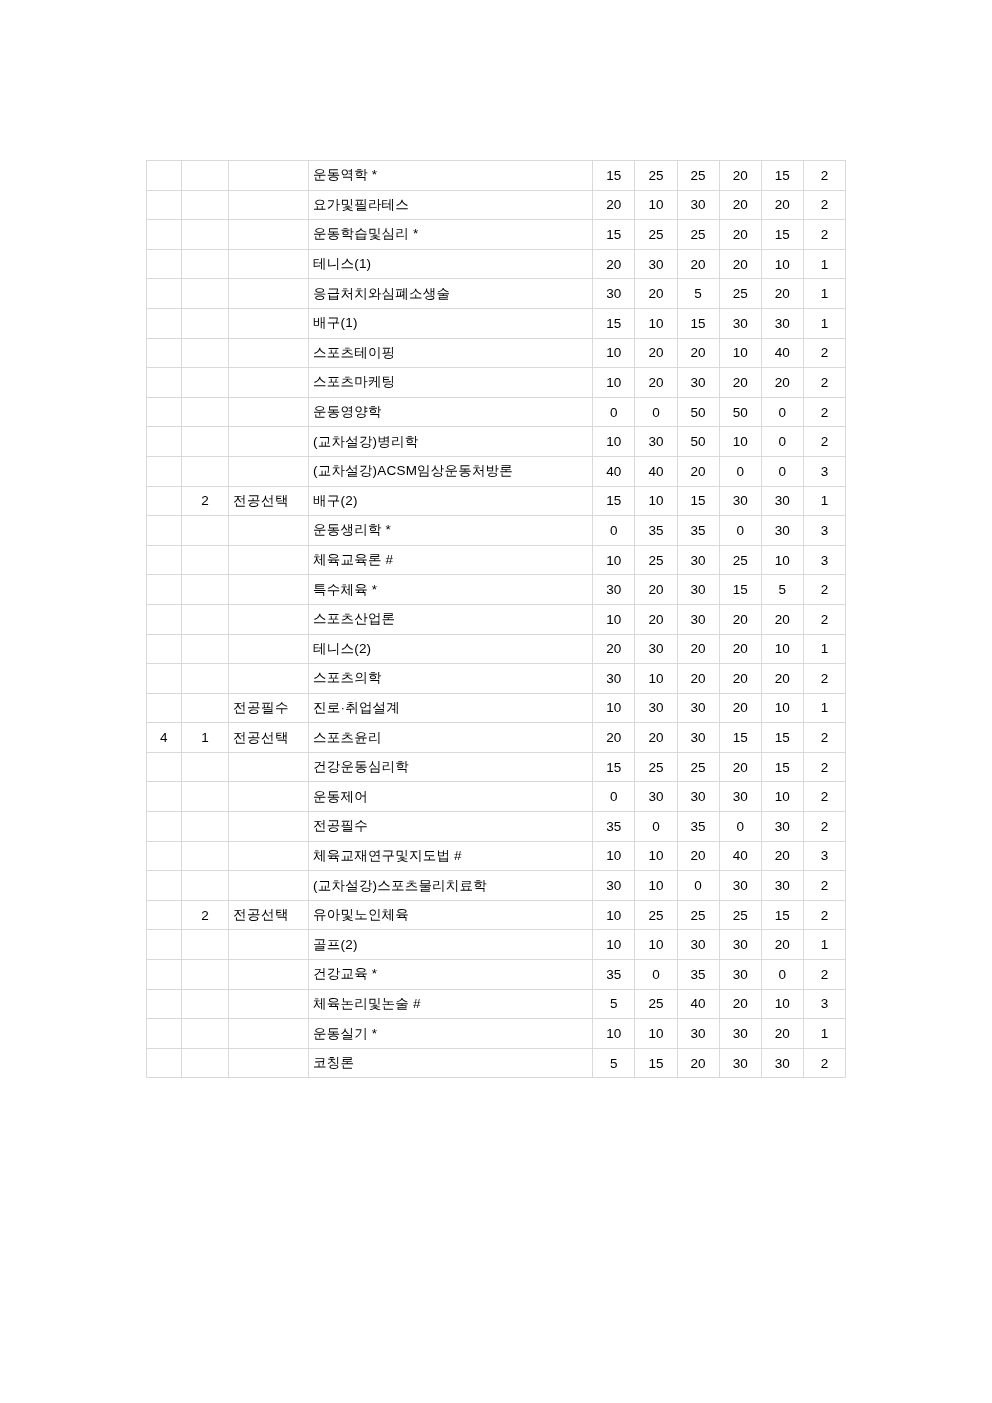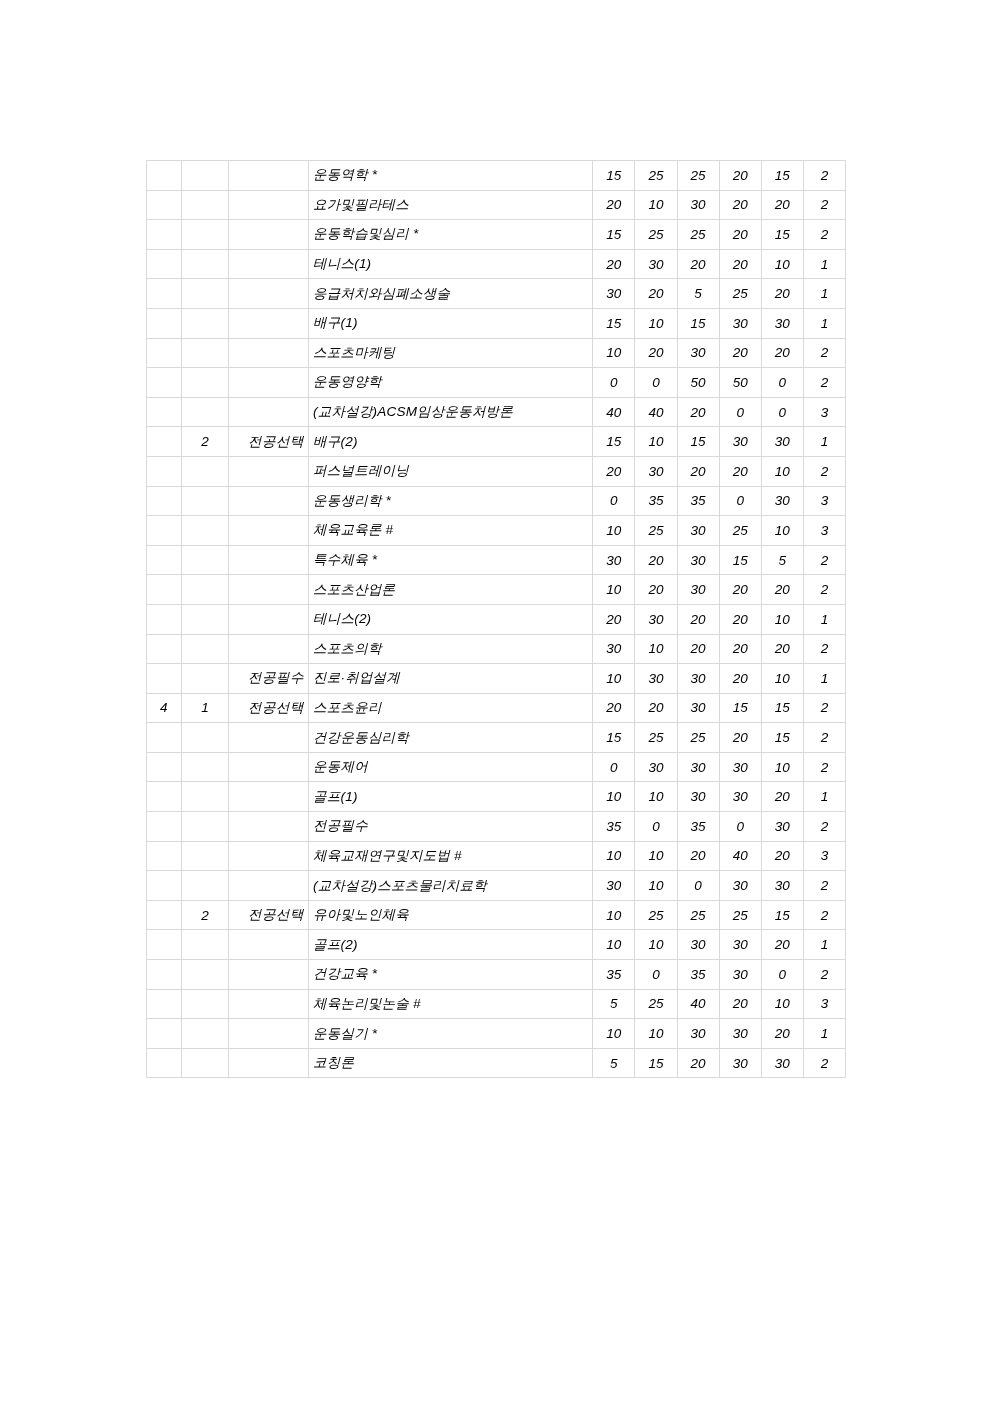--- a/index.html
+++ b/index.html
@@ -23,21 +23,20 @@
     position: absolute;
     left: 146px;
     top: 160px;
     width: 700px;
   }
   table.curriculum {
     border-collapse: collapse;
     table-layout: fixed;
     width: 700px;
     font-size: 13.5px;
-    font-style: italic;
   }
   table.curriculum td {
     border: 1px solid #d9d9d9;
     height: 28.6px;
     padding: 0 4px;
     vertical-align: middle;
     white-space: nowrap;
     overflow: hidden;
   }
   
@@ -45,21 +44,21 @@
   col.c-sem    { width: 45px; }
   col.c-type   { width: 76px; }
   col.c-name   { width: 270px; }
   col.c-num    { width: 40px; }
   col.c-cred   { width: 40px; }
 
   td.year, td.sem {
     text-align: center;
   }
   td.type {
-    text-align: right;
+    text-align: left;
     letter-spacing: 0.5px;
   }
   td.name {
     text-align: left;
     letter-spacing: 0.2px;
   }
   td.num, td.cred {
     text-align: center;
   }
 </style>
@@ -151,37 +150,61 @@
             <td class="num">10</td>
             <td class="num">15</td>
             <td class="num">30</td>
             <td class="num">30</td>
             <td class="cred">1</td>
           </tr>
           <tr>
             <td class="year"></td>
             <td class="sem"></td>
             <td class="type"></td>
+            <td class="name">스포츠테이핑</td>
+            <td class="num">10</td>
+            <td class="num">20</td>
+            <td class="num">20</td>
+            <td class="num">10</td>
+            <td class="num">40</td>
+            <td class="cred">2</td>
+          </tr>
+          <tr>
+            <td class="year"></td>
+            <td class="sem"></td>
+            <td class="type"></td>
             <td class="name">스포츠마케팅</td>
             <td class="num">10</td>
             <td class="num">20</td>
             <td class="num">30</td>
             <td class="num">20</td>
             <td class="num">20</td>
             <td class="cred">2</td>
           </tr>
           <tr>
             <td class="year"></td>
             <td class="sem"></td>
             <td class="type"></td>
             <td class="name">운동영양학</td>
             <td class="num">0</td>
             <td class="num">0</td>
             <td class="num">50</td>
             <td class="num">50</td>
+            <td class="num">0</td>
+            <td class="cred">2</td>
+          </tr>
+          <tr>
+            <td class="year"></td>
+            <td class="sem"></td>
+            <td class="type"></td>
+            <td class="name">(교차설강)병리학</td>
+            <td class="num">10</td>
+            <td class="num">30</td>
+            <td class="num">50</td>
+            <td class="num">10</td>
             <td class="num">0</td>
             <td class="cred">2</td>
           </tr>
           <tr>
             <td class="year"></td>
             <td class="sem"></td>
             <td class="type"></td>
             <td class="name">(교차설강)ACSM임상운동처방론</td>
             <td class="num">40</td>
             <td class="num">40</td>
@@ -194,32 +217,20 @@
             <td class="year"></td>
             <td class="sem">2</td>
             <td class="type">전공선택</td>
             <td class="name">배구(2)</td>
             <td class="num">15</td>
             <td class="num">10</td>
             <td class="num">15</td>
             <td class="num">30</td>
             <td class="num">30</td>
             <td class="cred">1</td>
-          </tr>
-          <tr>
-            <td class="year"></td>
-            <td class="sem"></td>
-            <td class="type"></td>
-            <td class="name">퍼스널트레이닝</td>
-            <td class="num">20</td>
-            <td class="num">30</td>
-            <td class="num">20</td>
-            <td class="num">20</td>
-            <td class="num">10</td>
-            <td class="cred">2</td>
           </tr>
           <tr>
             <td class="year"></td>
             <td class="sem"></td>
             <td class="type"></td>
             <td class="name">운동생리학  *</td>
             <td class="num">0</td>
             <td class="num">35</td>
             <td class="num">35</td>
             <td class="num">0</td>
@@ -326,32 +337,20 @@
             <td class="year"></td>
             <td class="sem"></td>
             <td class="type"></td>
             <td class="name">운동제어</td>
             <td class="num">0</td>
             <td class="num">30</td>
             <td class="num">30</td>
             <td class="num">30</td>
             <td class="num">10</td>
             <td class="cred">2</td>
-          </tr>
-          <tr>
-            <td class="year"></td>
-            <td class="sem"></td>
-            <td class="type"></td>
-            <td class="name">골프(1)</td>
-            <td class="num">10</td>
-            <td class="num">10</td>
-            <td class="num">30</td>
-            <td class="num">30</td>
-            <td class="num">20</td>
-            <td class="cred">1</td>
           </tr>
           <tr>
             <td class="year"></td>
             <td class="sem"></td>
             <td class="type"></td>
             <td class="name">전공필수</td>
             <td class="num">35</td>
             <td class="num">0</td>
             <td class="num">35</td>
             <td class="num">0</td>

